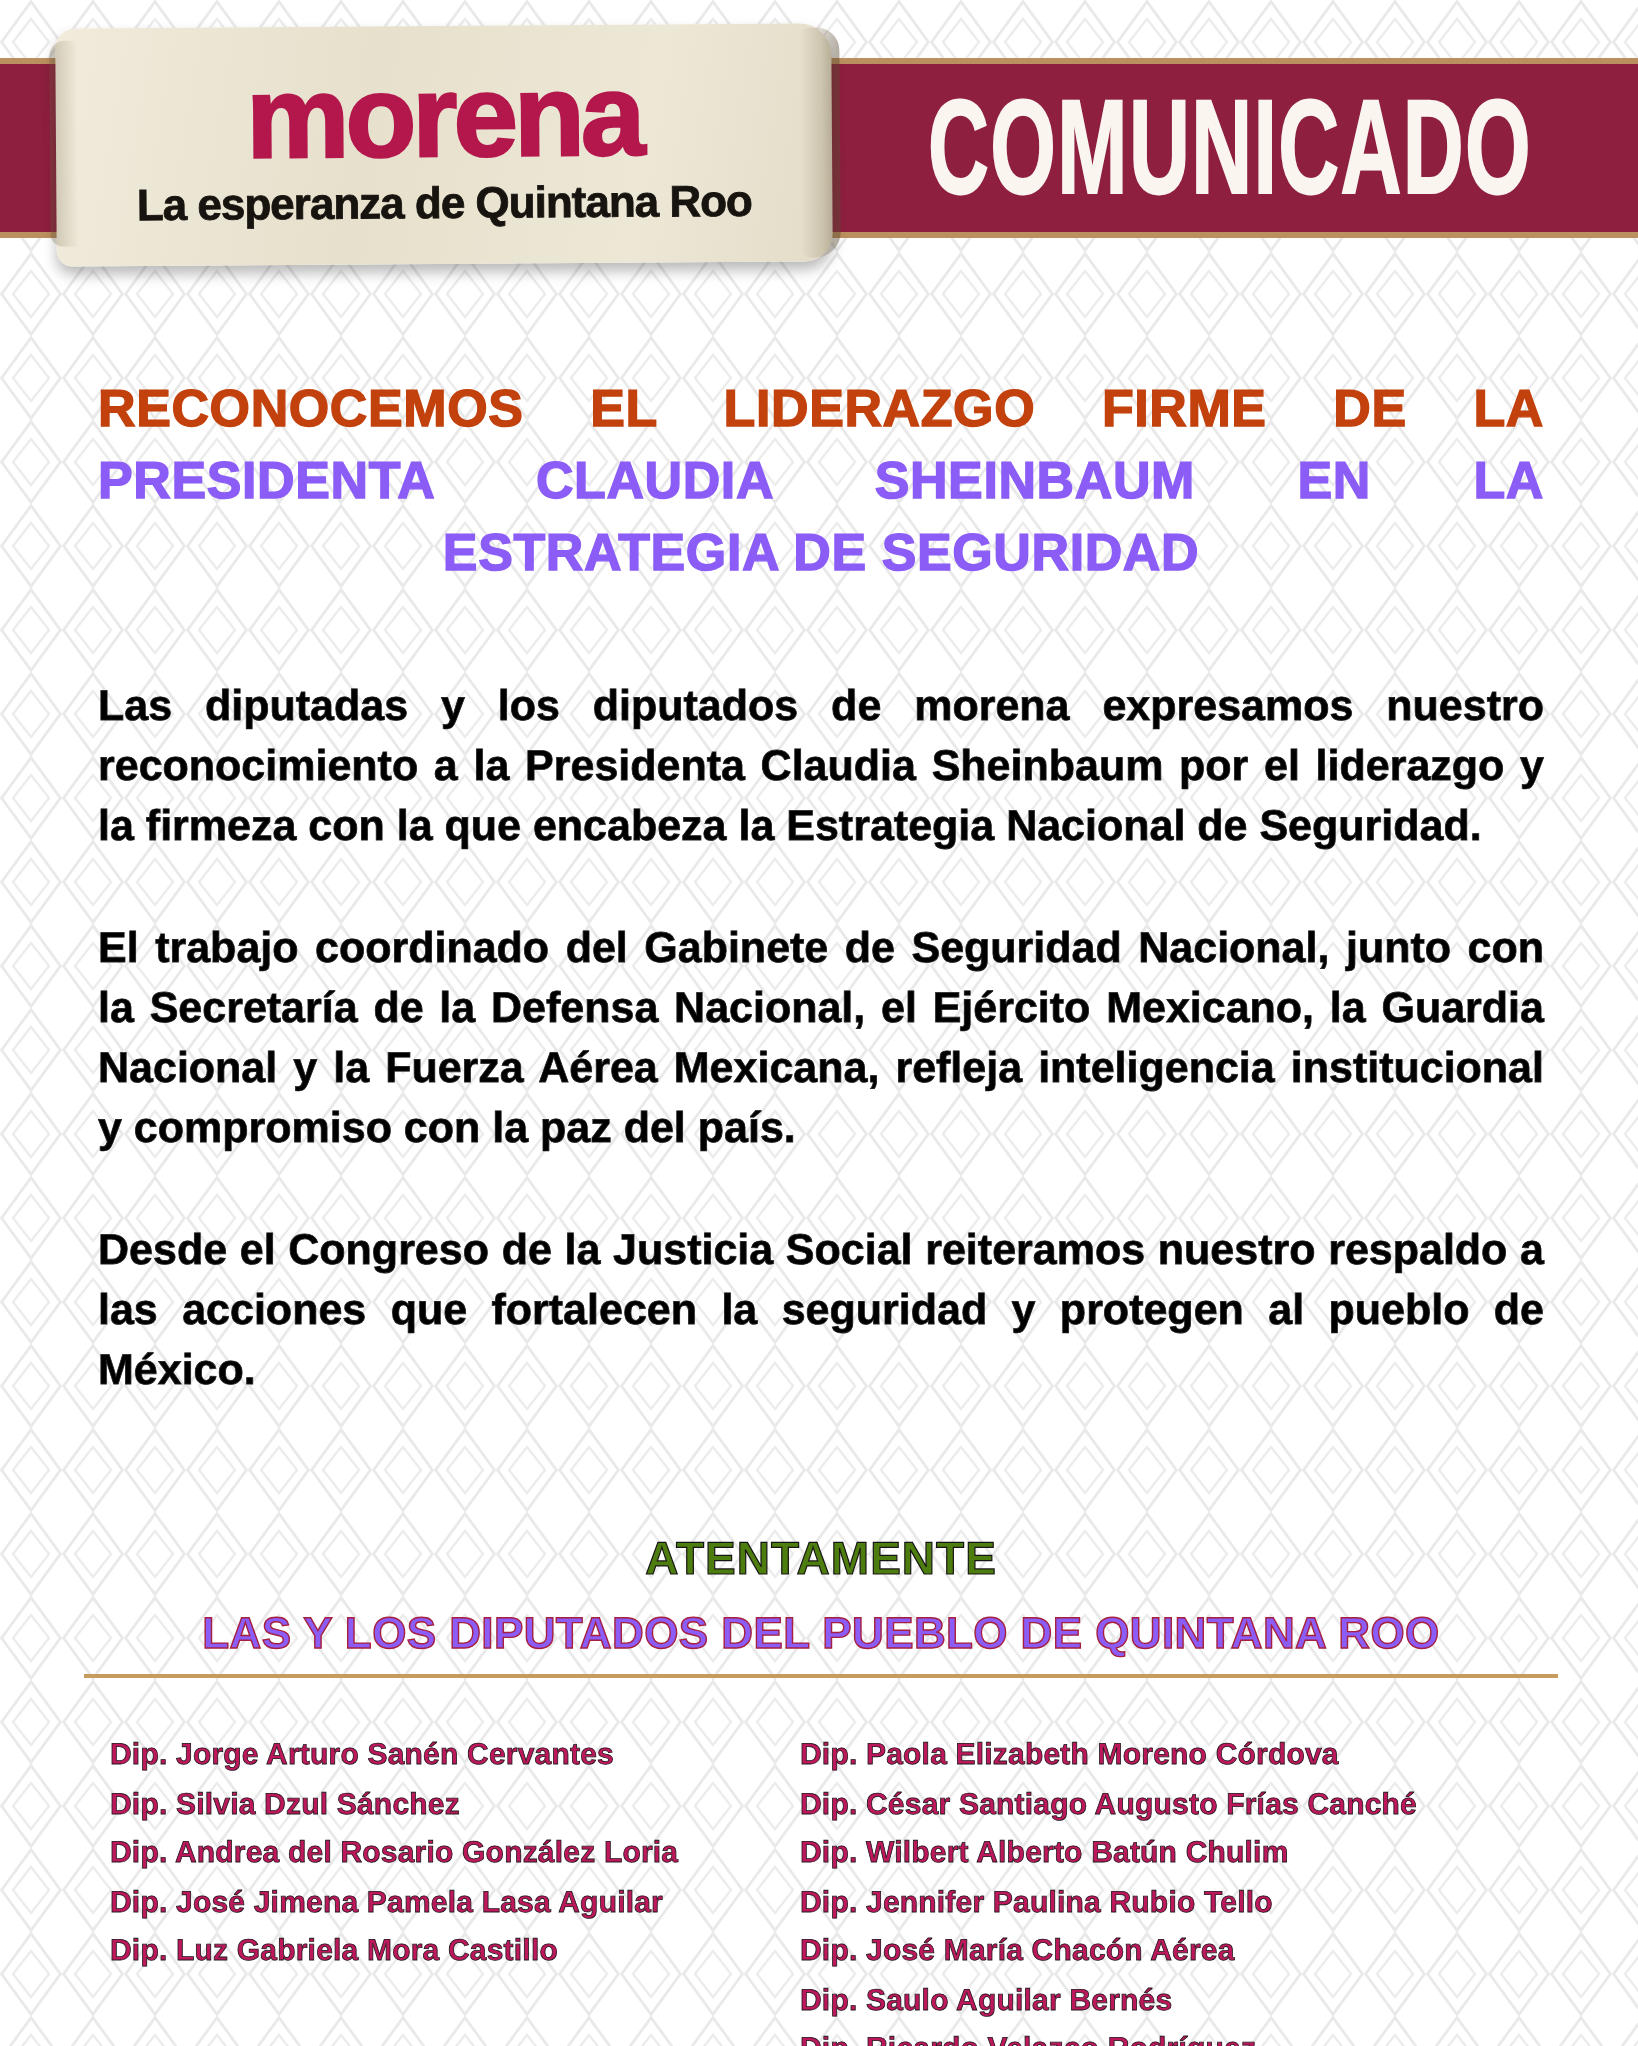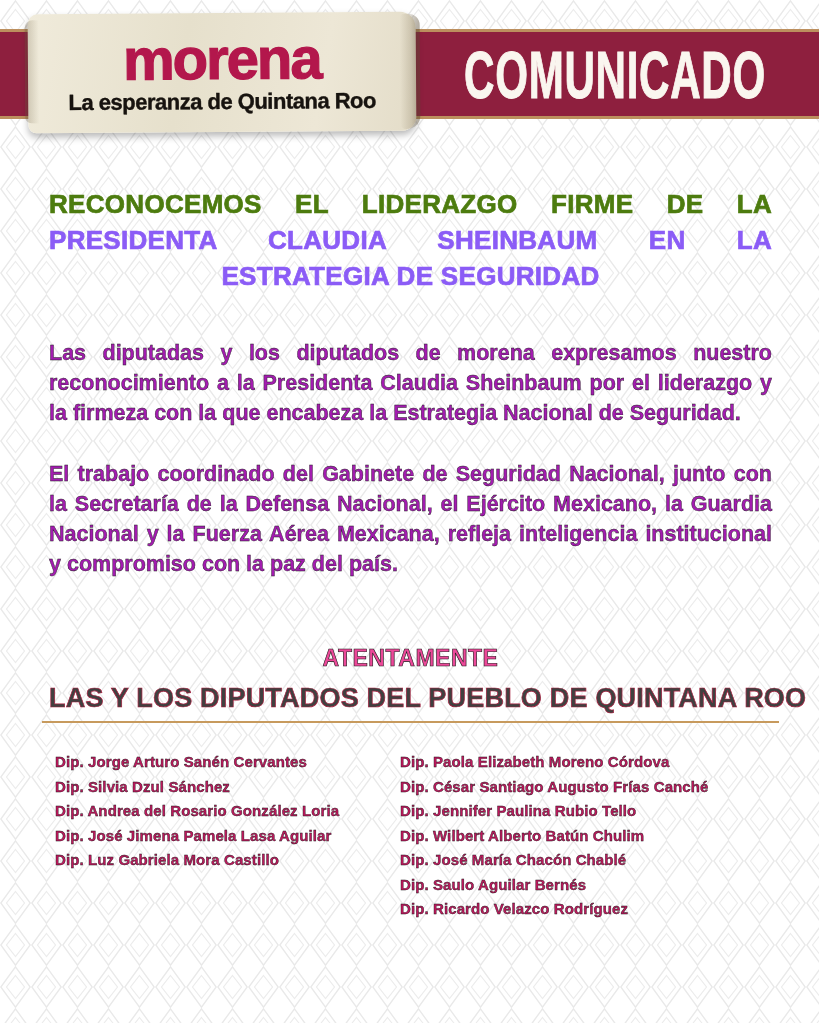--- a/index.html
+++ b/index.html
@@ -116,50 +116,50 @@
   }
   .headline-line {
     font-size: 26px;
     font-weight: bold;
     line-height: 36px;
     letter-spacing: 0.3px;
     -webkit-text-stroke: 0.7px currentColor;
     text-align: justify;
     text-align-last: justify;
   }
-  .headline-line.red { color: #4d7c0f; }
+  .headline-line.red { color: #c2410c; }
   .headline-line.dark { color: #8b5cf6; }
   .headline-line.center {
     text-align: center;
     text-align-last: center;
   }
   .body-paragraph {
     margin: 0 0 31px 0;
     font-size: 21.5px;
     font-weight: bold;
     line-height: 30px;
-    color: #a21caf;
+    color: #000000;
     text-align: justify;
     -webkit-text-stroke: 0.4px #1F1C1D;
   }
   .salutation {
     margin-top: 66px;
     text-align: center;
     font-size: 23px;
     font-weight: bold;
-    color: #ec4899;
+    color: #4d7c0f;
     letter-spacing: 0.5px;
     -webkit-text-stroke: 0.6px #171415;
   }
   .signatories-title {
     margin-top: 11px;
     text-align: center;
-    font-size: 27px;
-    font-weight: bold;
-    color: #404040;
+    font-size: 22px;
+    font-weight: bold;
+    color: #8b5cf6;
     letter-spacing: 0.2px;
     -webkit-text-stroke: 0.7px #A6203F;
     white-space: nowrap;
   }
   .gold-divider {
     margin: 7px -7px 0 -7px;
     border: none;
     border-top: 2.5px solid #C79A5D;
   }
   .deputies {
@@ -208,37 +208,38 @@
 <div class="content">
 
   <div class="headline">
     <div class="headline-line red">RECONOCEMOS EL LIDERAZGO FIRME DE LA</div>
     <div class="headline-line dark">PRESIDENTA CLAUDIA SHEINBAUM EN LA</div>
     <div class="headline-line dark center">ESTRATEGIA DE SEGURIDAD</div>
   </div>
 
   <p class="body-paragraph">Las diputadas y los diputados de morena expresamos nuestro reconocimiento a la Presidenta Claudia Sheinbaum por el liderazgo y la firmeza con la que encabeza la Estrategia Nacional de Seguridad.</p>
   <p class="body-paragraph">El trabajo coordinado del Gabinete de Seguridad Nacional, junto con la Secretaría de la Defensa Nacional, el Ejército Mexicano, la Guardia Nacional y la Fuerza Aérea Mexicana, refleja inteligencia institucional y compromiso con la paz del país.</p>
+  <p class="body-paragraph">Desde el Congreso de la Justicia Social reiteramos nuestro respaldo a las acciones que fortalecen la seguridad y protegen al pueblo de México.</p>
 
   <div class="salutation">ATENTAMENTE</div>
   <div class="signatories-title">LAS Y LOS DIPUTADOS DEL PUEBLO DE QUINTANA ROO</div>
   <hr class="gold-divider">
 
   <div class="deputies">
     <ul>
       <li>Dip. Jorge Arturo Sanén Cervantes</li>
       <li>Dip. Silvia Dzul Sánchez</li>
       <li>Dip. Andrea del Rosario González Loria</li>
       <li>Dip. José Jimena Pamela Lasa Aguilar</li>
       <li>Dip. Luz Gabriela Mora Castillo</li>
     </ul>
     <ul>
       <li>Dip. Paola Elizabeth Moreno Córdova</li>
       <li>Dip. César Santiago Augusto Frías Canché</li>
+      <li>Dip. Wilbert Alberto Batún Chulim</li>
       <li>Dip. Jennifer Paulina Rubio Tello</li>
-      <li>Dip. Wilbert Alberto Batún Chulim</li>
-      <li>Dip. José María Chacón Chablé</li>
+      <li>Dip. José María Chacón Aérea</li>
       <li>Dip. Saulo Aguilar Bernés</li>
       <li>Dip. Ricardo Velazco Rodríguez</li>
     </ul>
   </div>
 
 </div>
 
 </body></html>

